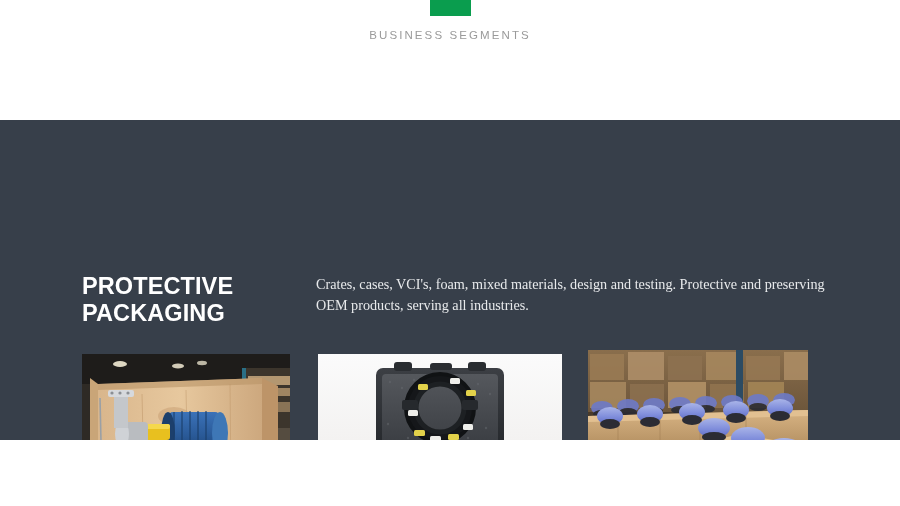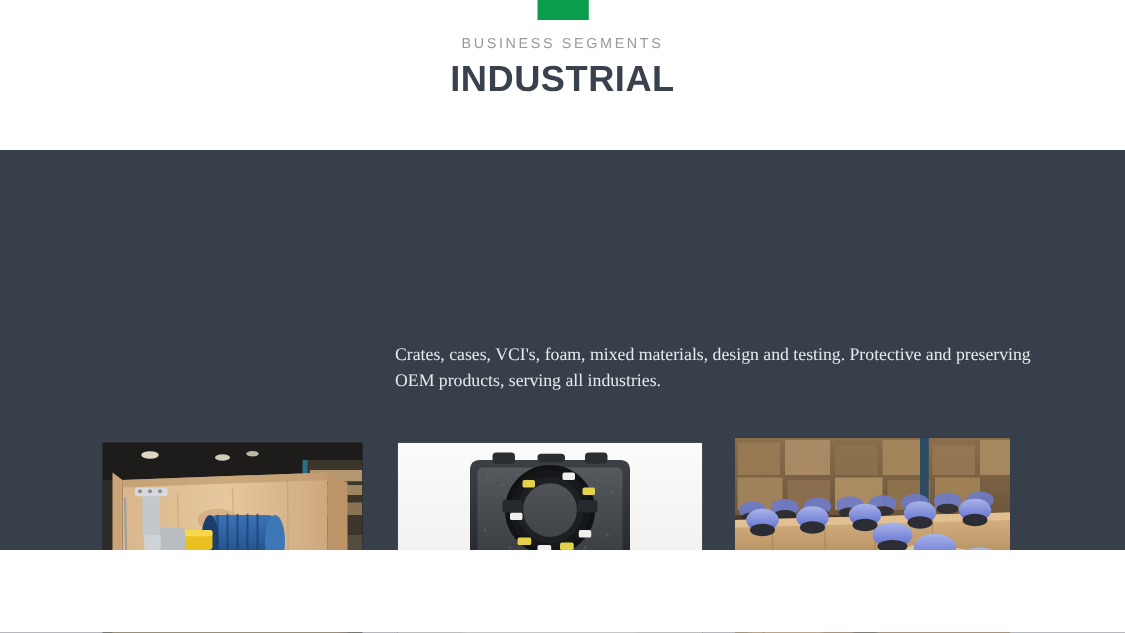--- a/index.html
+++ b/index.html
@@ -67,25 +67,28 @@
 </style>
 </head>
 <body>
 
 <div id="header">
 
   <div id="accent-bar"></div>
 
   <div id="eyebrow">BUSINESS SEGMENTS</div>
 
-  <div id="section-title">INDUSTRIAL</div>
 </div>
 
 <div id="band">
 
+  <div id="block-title">
+    <div>PROTECTIVE</div>
+    <div>PACKAGING</div>
+  </div>
 
   <div id="block-body">Crates, cases, VCI's, foam, mixed materials, design and testing. Protective and preserving OEM products, serving all industries.</div>
 
   <div class="photo" id="photo-crate-pump">
     <svg viewBox="0 0 208 164" preserveAspectRatio="none">
       <defs>
         <linearGradient id="whFloor" x1="0" y1="0" x2="0" y2="1">
           <stop offset="0%" stop-color="#6b6256"></stop>
             <stop offset="100%" stop-color="#4a443c"></stop>
         </linearGradient>

